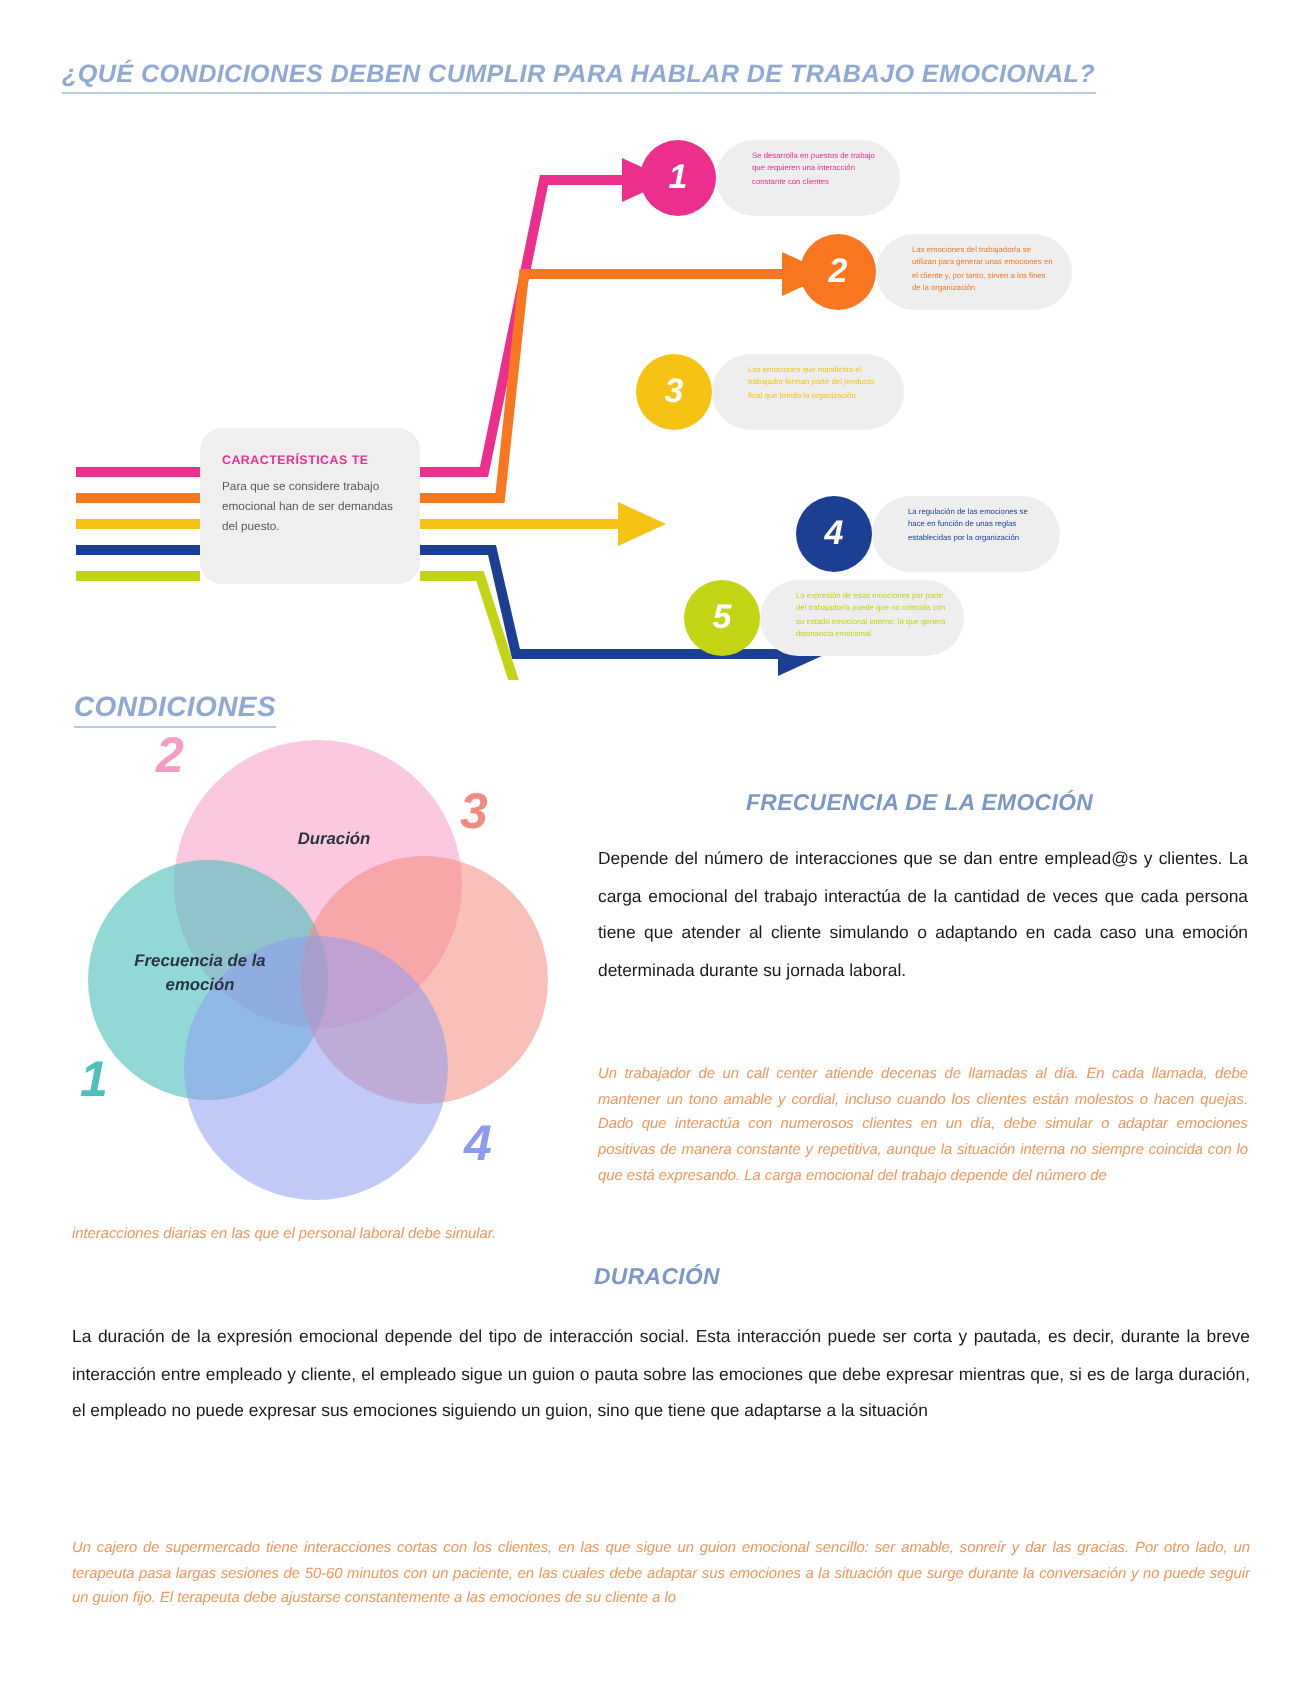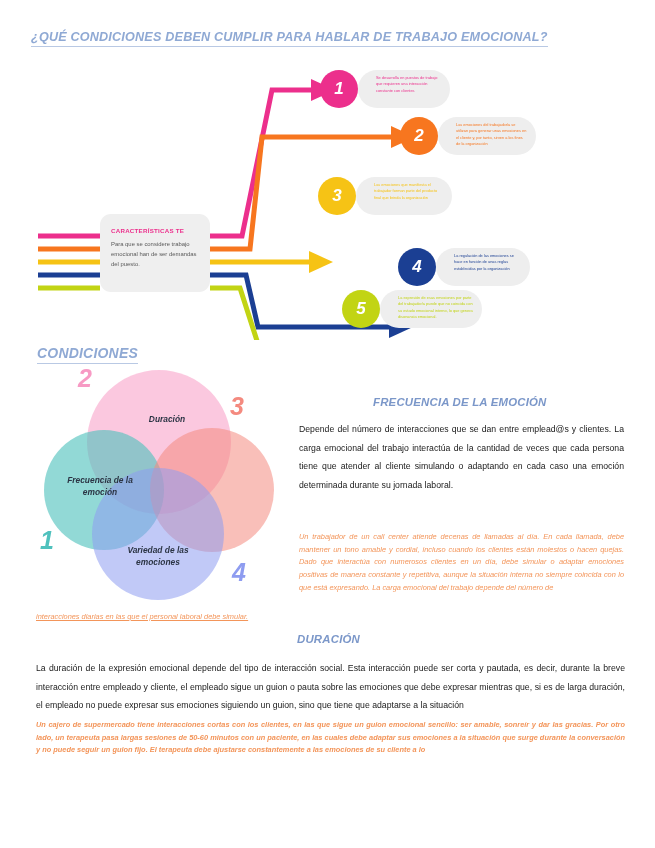--- a/index.html
+++ b/index.html
@@ -181,25 +181,25 @@
     line-height: 1.72;
     font-style: italic;
     color: #f3955a;
     text-align: justify;
     text-justify: inter-word;
   }
 
   #h-frecuencia { left: 373px; top: 396px; }
   #p-frecuencia { left: 299px; top: 420px; width: 325px; }
   #ex-frecuencia-a { left: 299px; top: 531px; width: 325px; }
-  #ex-frecuencia-b { left: 36px; top: 611px; width: 589px; text-decoration: underline; }
+  #ex-frecuencia-b { left: 36px; top: 611px; width: 589px; }
 
   #h-duracion { left: 297px; top: 633px; }
   #p-duracion { left: 36px; top: 659px; width: 589px; }
-  #ex-duracion { left: 36px; top: 719px; width: 589px; font-weight: bold; }
+  #ex-duracion { left: 36px; top: 768px; width: 589px; }
 </style>
 </head>
 <body>
 
 <div class="page">
 
   <div class="section-heading" id="h-condiciones">¿QUÉ CONDICIONES DEBEN CUMPLIR PARA HABLAR DE TRABAJO EMOCIONAL?</div>
 
   <div id="mindmap">
 
@@ -276,21 +276,20 @@
       <g style="mix-blend-mode:multiply">
         <circle cx="125" cy="80" r="72" fill="#f79ac4" fill-opacity="0.55"></circle>
         <circle cx="70" cy="128" r="60" fill="#4fc1bd" fill-opacity="0.62"></circle>
         <circle cx="178" cy="128" r="62" fill="#f48a7f" fill-opacity="0.55"></circle>
         <circle cx="124" cy="172" r="66" fill="#8e9cf0" fill-opacity="0.55"></circle>
       </g>
     </svg>
 
     <div class="venn-label" style="left:98px; top:51px; width:70px;">Duración</div>
     <div class="venn-label" style="left:20px; top:112px; width:92px;">Frecuencia de la emoción</div>
-    <div class="venn-label" style="left:78px; top:182px; width:92px;">Variedad de las emociones</div>
 
     <div class="venn-num" style="left:44px; top:4px; color:#f79ac4;">2</div>
     <div class="venn-num" style="left:196px; top:32px; color:#f48a7f;">3</div>
     <div class="venn-num" style="left:6px; top:166px; color:#4fc1bd;">1</div>
     <div class="venn-num" style="left:198px; top:198px; color:#8e9cf0;">4</div>
   </div>
 
   <div class="sub-heading" id="h-frecuencia">FRECUENCIA DE LA EMOCIÓN</div>
 
   <div class="body-text" id="p-frecuencia">Depende del número de interacciones que se dan entre emplead@s y clientes. La carga emocional del trabajo interactúa de la cantidad de veces que cada persona tiene que atender al cliente simulando o adaptando en cada caso una emoción determinada durante su jornada laboral.</div>

